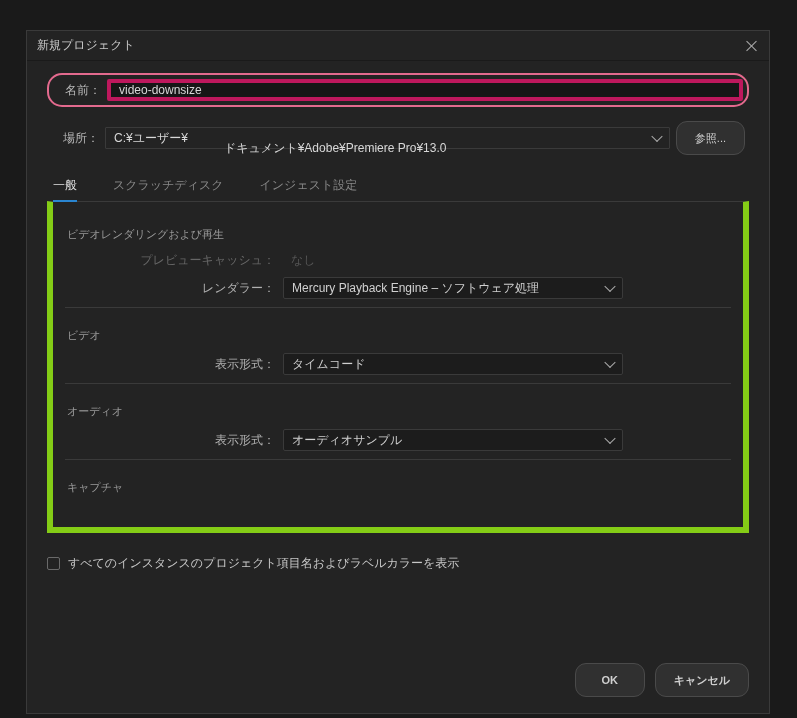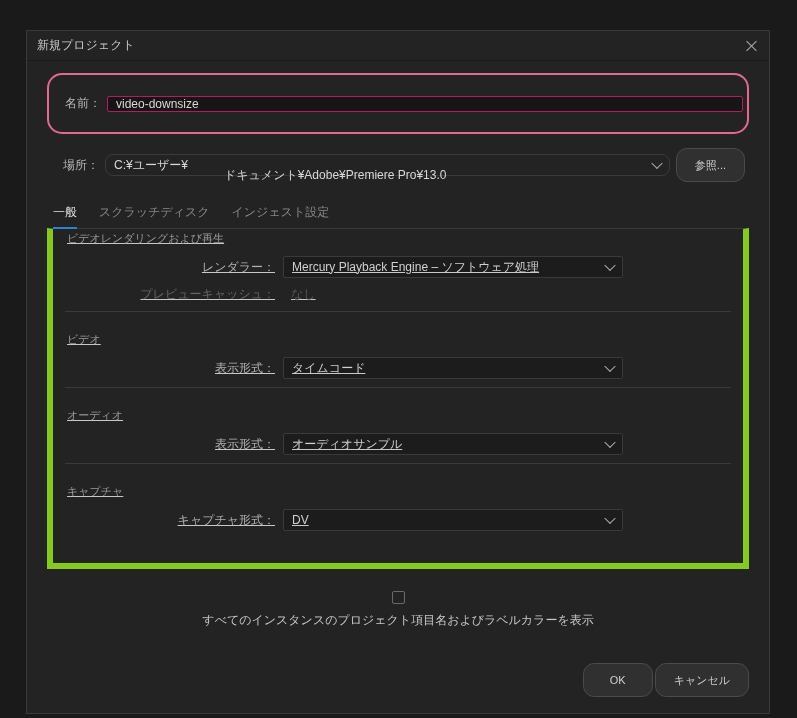--- a/index.html
+++ b/index.html
@@ -39,49 +39,49 @@
     background: #aaa;
   }
   .close-x::before { transform: rotate(45deg); }
   .close-x::after  { transform: rotate(-45deg); }
 
   .content { padding: 12px 20px 0 20px; flex: 1; }
 
   .name-row-wrap {
     border: 2px solid #e36a8e;
     border-radius: 15px;
-    padding: 20px 4px;
+    padding: 4px 4px;
     margin-bottom: 10px;
   }
   .form-row {
     display: flex;
     align-items: center;
     gap: 6px;
   }
   .form-label {
     width: 48px;
     text-align: right;
     color: #b8b8b8;
   }
   .text-input {
     flex: 1;
-    height: 16px;
+    height: 22px;
     background: #161616;
-    border: 1px solid #be185d;
+    border: 4px solid #be185d;
     border-radius: 2px;
     color: #d8d8d8;
     padding: 0 8px;
     font-size: 12px;
   }
   .loc-select {
     flex: 1;
     height: 22px;
     background: #232323;
     border: 1px solid #3a3a3a;
-    border-radius: 8px;
+    border-radius: 1px;
     padding: 0 24px 0 8px;
     color: #d8d8d8;
     position: relative;
     display: flex;
     align-items: center;
   }
   .loc-path1 { width: 110px; display: inline-block; }
   .loc-path2 { flex: 1; margin-top: 20px; }
   .chev {
     position: absolute; right: 8px; top: 50%;
@@ -96,42 +96,41 @@
     color: #d0d0d0;
     padding: 0 18px;
     font-size: 11px;
     display: inline-flex; align-items: center; justify-content: center;
     cursor: pointer; white-space: nowrap;
   }
   .btn-primary { min-width: 70px; }
 
   .tabs {
     display: flex;
-    gap: 22px;
+    gap: 36px;
     margin-top: 18px;
     padding-left: 6px;
     font-family: Liberation Serif, serif;
   }
   .tab {
     padding-bottom: 6px;
     color: #888;
     cursor: pointer;
   }
   .tab.active {
     color: #e0e0e0;
     border-bottom: 2px solid #2a85d0;
   }
 
   .panel {
     border: 6px solid #84cc16;
     border-top: 1px solid #3a3a3a;
     margin-top: -1px;
-    padding: 2px 12px 12px 12px;
+    padding: 25px 12px 12px 12px;
     min-height: 330px;
-    text-decoration: underline;
   }
 
   .grp { margin-bottom: 20px; }
   .grp-title {
     color: #9a9a9a;
     font-size: 11px;
     margin-bottom: 10px;
     padding-left: 2px;
   }
   .grp .hr {
@@ -160,34 +159,34 @@
     color: #d0d0d0;
     display: flex; align-items: center;
     position: relative;
   }
   .dropdown .chev { right: 8px; }
   .static-val { color: #555; padding-left: 8px; }
 
   .chk-row {
     display: flex; align-items: center; gap: 8px;
     margin-top: 22px;
-    flex-direction: column;
   }
   .chk {
     width: 13px; height: 13px;
     border: 1px solid #6a6a6a;
     border-radius: 2px;
     background: #232323;
   }
 
   .footer {
     display: flex;
     justify-content: flex-end;
-    gap: 2px;
+    gap: 10px;
     padding: 12px 20px 16px 0;
+    font-weight: bold;
   }
 </style>
 </head>
 <body>
 
 <div class="dialog">
 
   <div class="titlebar">
     <span>新規プロジェクト</span>
     <div class="close-x"></div>
@@ -216,30 +215,30 @@
       <div class="tab active">一般</div>
       <div class="tab">スクラッチディスク</div>
       <div class="tab">インジェスト設定</div>
     </div>
 
     <div class="panel">
 
       <div class="grp">
         <div class="grp-title">ビデオレンダリングおよび再生</div>
         <div class="field-row">
+          <span class="field-label disabled">プレビューキャッシュ：</span>
+          <span class="static-val">なし</span>
+        </div>
+        <div class="field-row">
           <span class="field-label">レンダラー：</span>
           <div class="dropdown">
             <span>Mercury Playback Engine – ソフトウェア処理</span>
             <span class="chev"></span>
           </div>
         </div>
-        <div class="field-row">
-          <span class="field-label disabled">プレビューキャッシュ：</span>
-          <span class="static-val">なし</span>
-        </div>
         <div class="hr"></div>
       </div>
 
       <div class="grp">
         <div class="grp-title">ビデオ</div>
         <div class="field-row">
           <span class="field-label">表示形式：</span>
           <div class="dropdown">
             <span>タイムコード</span>
             <span class="chev"></span>
@@ -255,27 +254,20 @@
           <div class="dropdown">
             <span>オーディオサンプル</span>
             <span class="chev"></span>
           </div>
         </div>
         <div class="hr"></div>
       </div>
 
       <div class="grp">
         <div class="grp-title">キャプチャ</div>
-        <div class="field-row">
-          <span class="field-label">キャプチャ形式：</span>
-          <div class="dropdown">
-            <span>DV</span>
-            <span class="chev"></span>
-          </div>
-        </div>
       </div>
 
     </div>
 
     <div class="chk-row">
       <div class="chk"></div>
       <span>すべてのインスタンスのプロジェクト項目名およびラベルカラーを表示</span>
     </div>
 
   </div>

